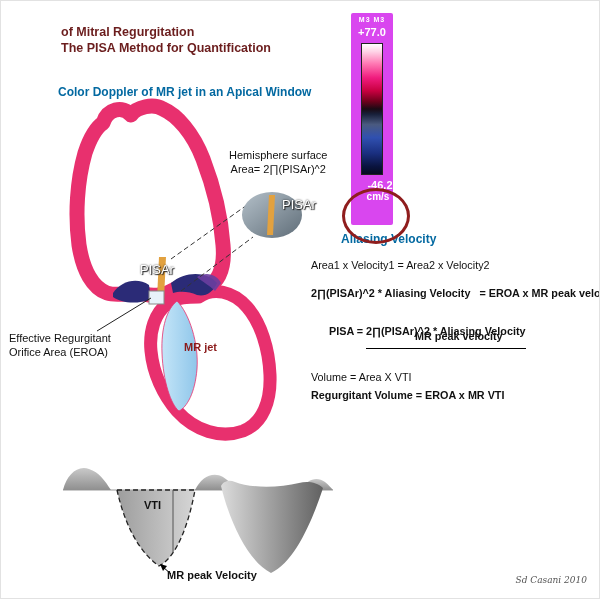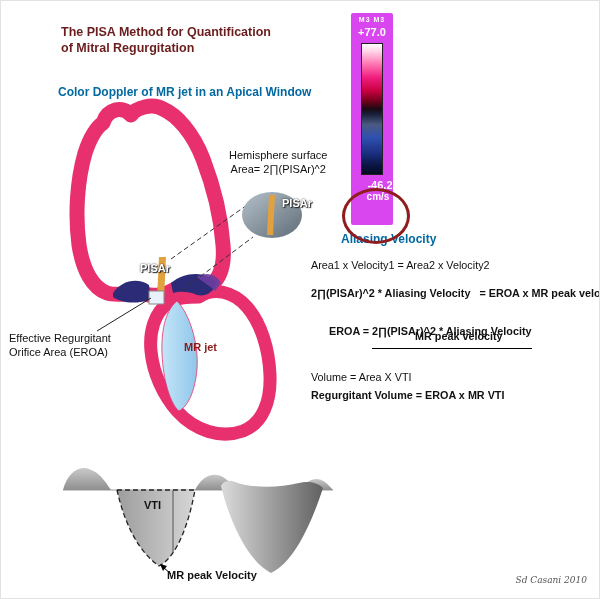--- a/index.html
+++ b/index.html
@@ -5,21 +5,21 @@
   html,body{margin:0;padding:0;background:#ffffff;}
   .canvas{
     position:relative;width:600px;height:599px;background:#ffffff;
     font-family:"Liberation Sans","DejaVu Sans",sans-serif;
     overflow:hidden;border:1px solid #e2e2e2;box-sizing:border-box;
   }
   .lbl{position:absolute;color:#111;line-height:1.25;}
   .title{color:#6b1d1d;font-weight:bold;font-size:12.5px;}
   .section-caption{font-weight:bold;font-size:12px;color:#0369a1;}
   .small-note{font-size:11px;color:#111;}
-  .white-tag{color:#ffffff;font-weight:bold;font-size:11px;
+  .white-tag{color:#ffffff;font-weight:normal;font-size:13px;
     text-shadow:0 0 2px #222,1px 1px 1px #222;text-align:center;}
   .mrjet{color:#8b1a1a;font-weight:bold;font-size:11px;}
   .artwork{position:absolute;left:0;top:0;z-index:2;pointer-events:none;}
   .scalebar{
     position:absolute;left:350px;top:12px;width:42px;height:212px;
     background:#d946ef;border-radius:2px;z-index:1;text-align:center;
   }
   .scalebar .m3{font-size:7px;color:#fff;font-weight:bold;padding-top:3px;letter-spacing:1px;}
   .scalebar .maxv{font-size:11px;color:#fff;font-weight:bold;margin-top:3px;}
   .scalebar .grad{
@@ -119,22 +119,22 @@
     <path d="M 300 489 C 306 478 316 475 324 481 C 328 484 330 487 332 489 Z" fill="url(#humpGrad)"></path>
     <path d="M 116 489 C 122 516 134 548 158 565 C 176 556 188 522 194 489 Z" fill="url(#lobe1Grad)" stroke="#222" stroke-width="1.3" stroke-dasharray="5 3"></path>
     <path d="M 172 489 L 172 552" stroke="#555" stroke-width="1" fill="none"></path>
     <path d="M 220 485 C 228 518 246 560 270 572 C 294 561 312 518 322 487
          C 316 481 306 480 298 482 C 278 487 248 487 234 481 C 227 478 222 481 220 485 Z" fill="url(#lobe2Grad)"></path>
     <path d="M 170 573 L 162 566" stroke="#000" stroke-width="1" fill="none"></path>
     <polygon points="159,563 166,565 162,570" fill="#000"></polygon>
   </svg>
 
   <div class="lbl title z3" style="left:60px;top:24px;">
+    <div>of Mitral Regurgitation</div>
     <div>The PISA Method for Quantification</div>
-    <div>of Mitral Regurgitation</div>
   </div>
 
   <div class="lbl section-caption z3" style="left:57px;top:84px;">Color Doppler of MR jet in an Apical Window</div>
 
   <div class="lbl small-note z3" style="left:228px;top:148px;text-align:center;">
     <div>Hemisphere surface</div>
     <div>Area= 2∏(PISAr)^2</div>
   </div>
 
   <div class="lbl white-tag z3" style="left:281px;top:196px;">PISAr</div>
@@ -147,21 +147,21 @@
     <div>Effective Regurgitant</div>
     <div>Orifice Area (EROA)</div>
   </div>
 
   <div class="lbl section-caption z3" style="left:340px;top:231px;">Aliasing Velocity</div>
 
   <div class="equations">
     <div class="eq" style="top:0px;">Area1 x Velocity1 = Area2 x Velocity2</div>
     <div class="eq bold" style="top:28px;">2∏(PISAr)^2 * Aliasing Velocity   = EROA x MR peak velocity</div>
     <div class="eq bold" style="top:54px;">
-      <span>EROA = </span><span class="frac-top">2∏(PISAr)^2 * Aliasing Velocity</span>
+      <span>PISA = </span><span class="frac-top">2∏(PISAr)^2 * Aliasing Velocity</span>
       <div class="frac-bottom">MR peak velocity</div>
     </div>
     <div class="eq" style="top:112px;text-align:right;">Volume = Area X VTI</div>
     <div class="eq bold" style="top:130px;">Regurgitant Volume = EROA x MR VTI</div>
   </div>
 
 
   <div class="lbl z3" style="left:143px;top:498px;font-weight:bold;font-size:11px;color:#111;">VTI</div>
 
   <div class="lbl z3" style="left:166px;top:568px;font-weight:bold;font-size:11px;color:#111;">MR peak Velocity</div>

